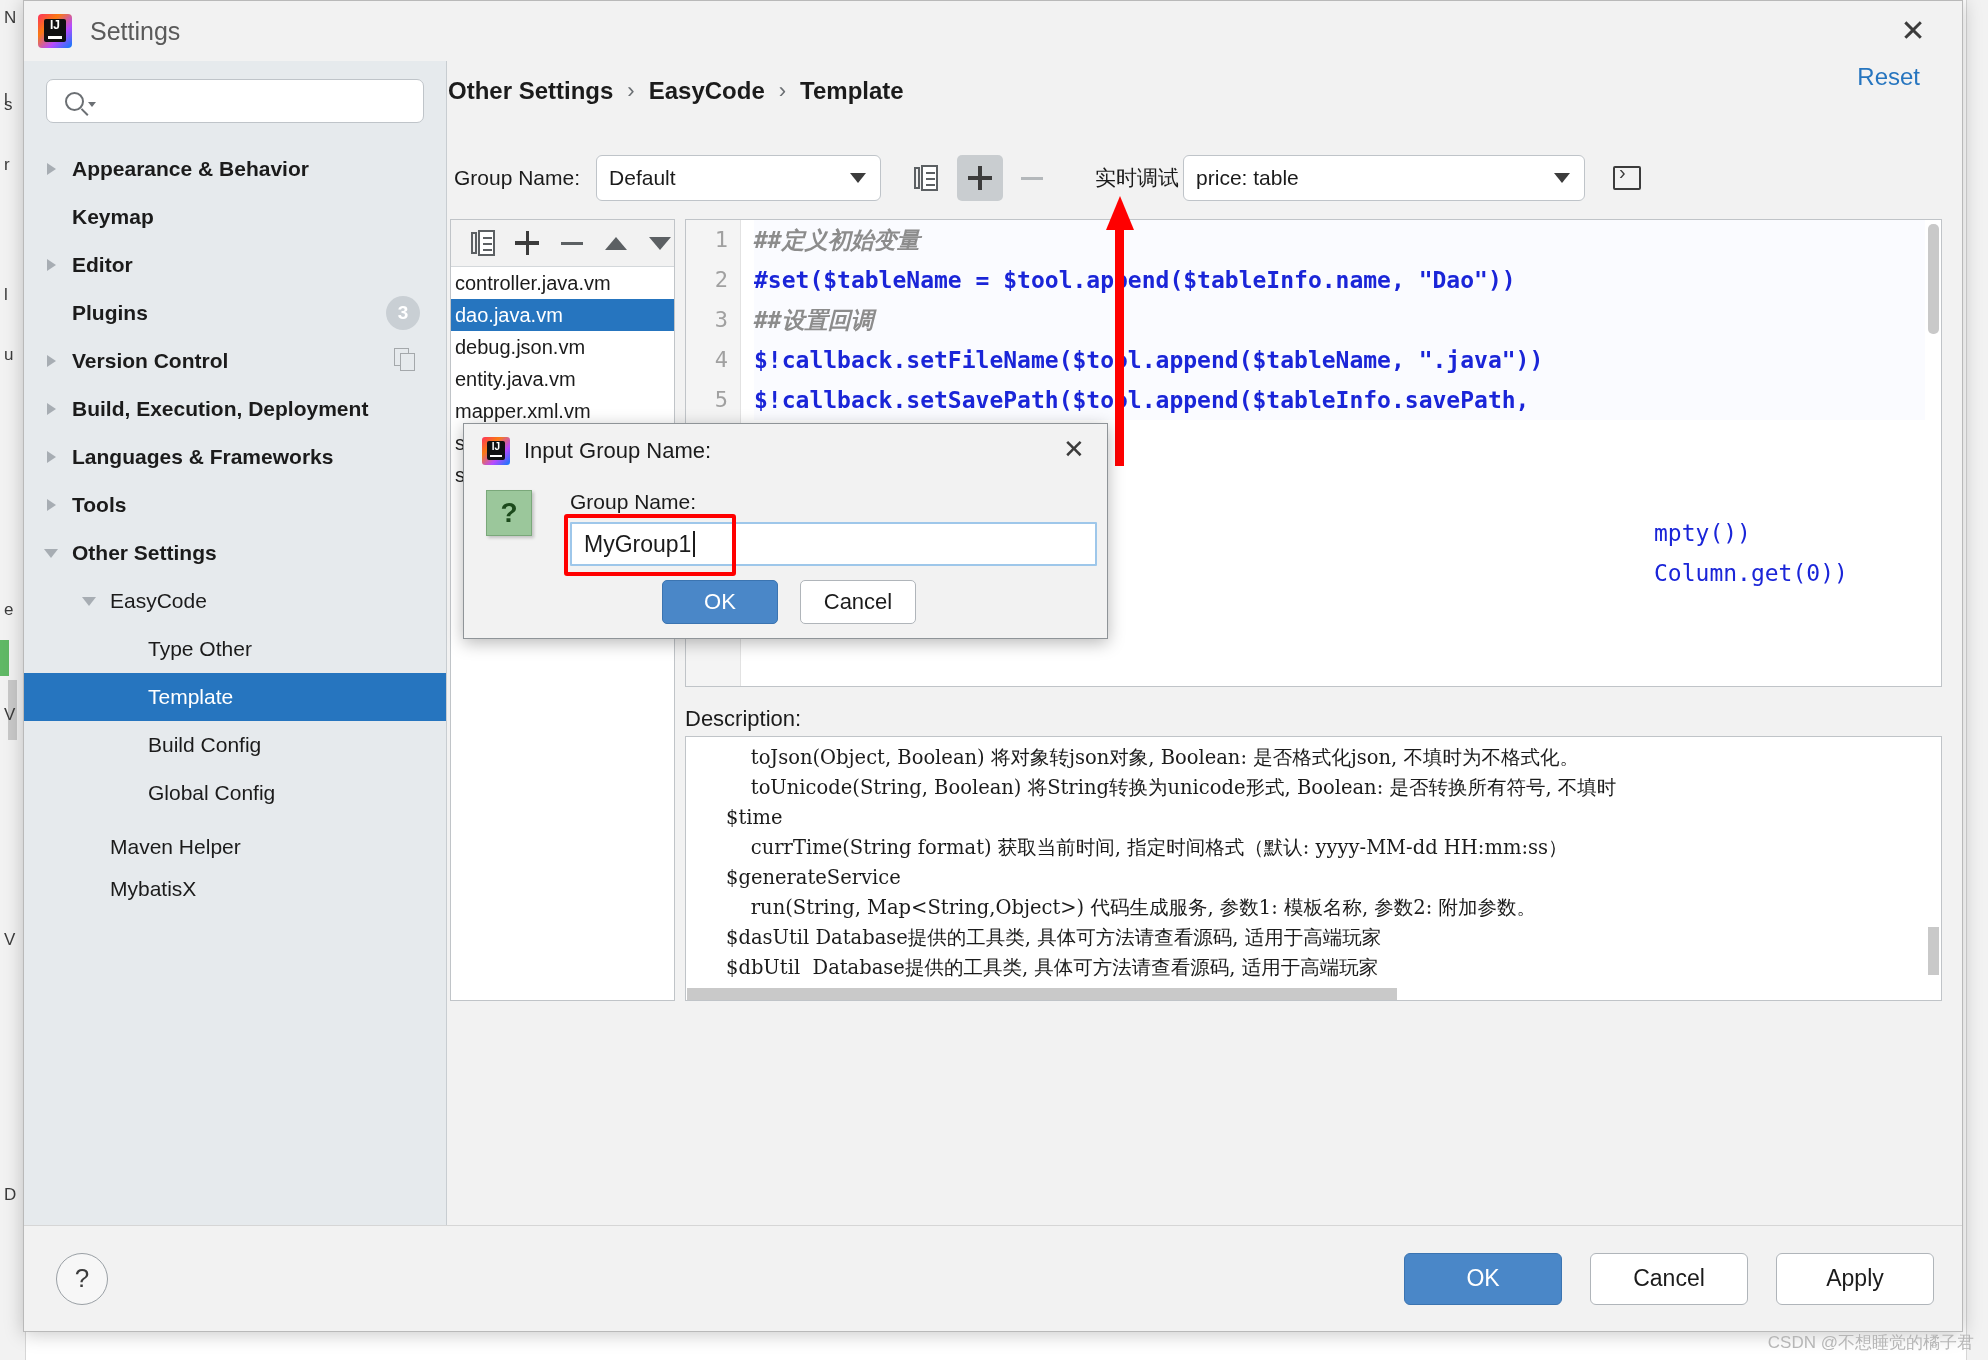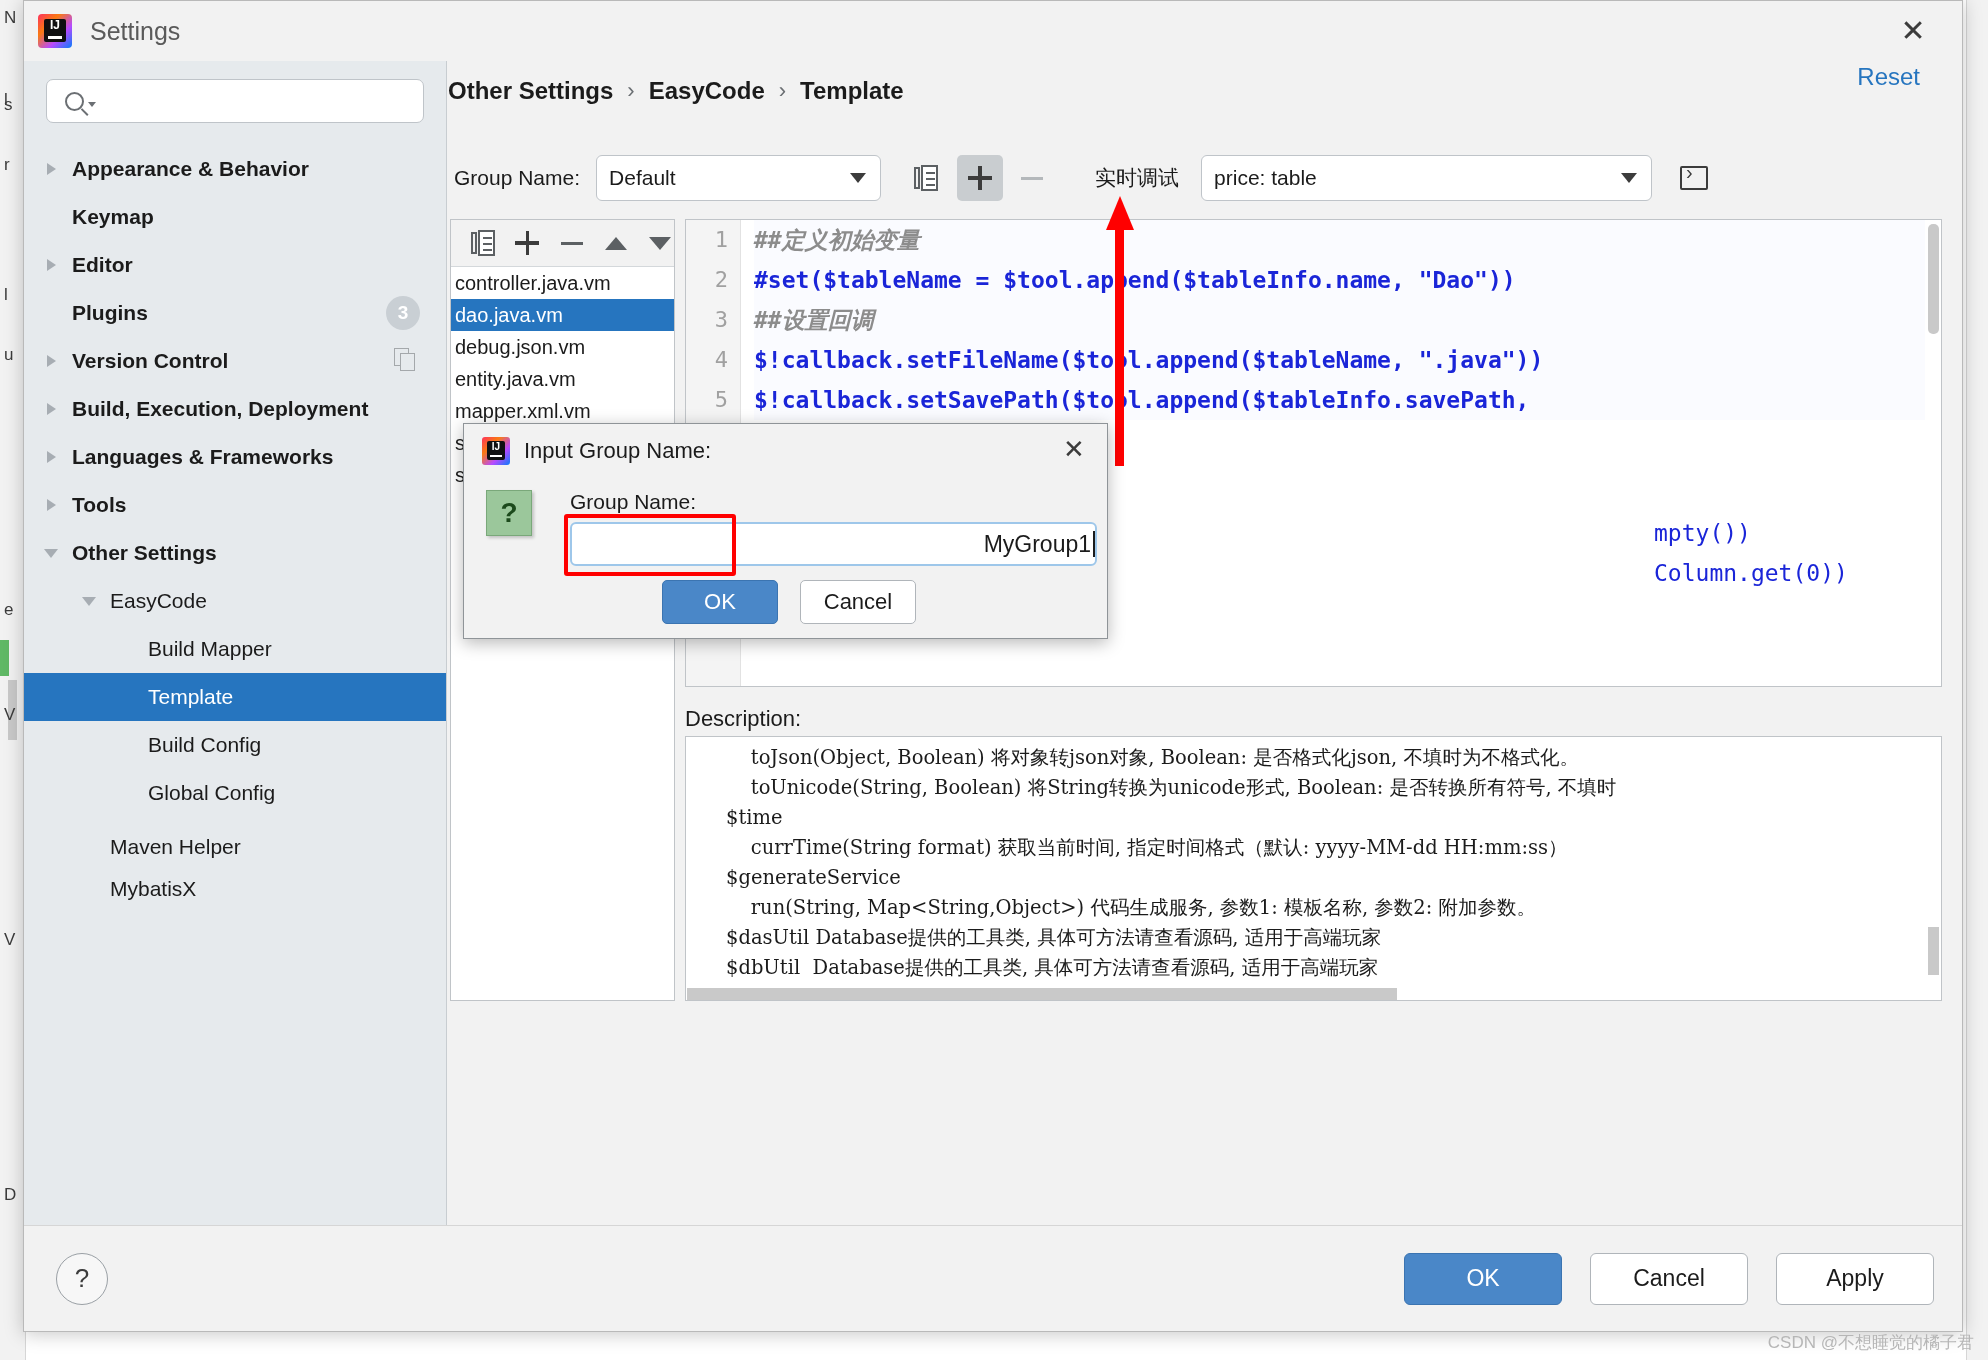--- a/index.html
+++ b/index.html
@@ -295,24 +295,23 @@
   .q-icon {
     position:absolute; left:22px; top:12px; width:46px; height:46px; background:#9bc79b;
     border:1px solid #7aa87a; color:#1c4a1c; font-size:28px; font-weight:bold;
     display:flex; align-items:center; justify-content:center;
     box-shadow:2px 2px 3px rgba(0,0,0,.2);
   }
   .field-label { margin-left:84px; font-size:21px; color:#1b1b1b; }
   .field-row { margin-left:84px; margin-top:8px; position:relative; width:527px; }
   .txtfield {
     width:100%; height:44px; background:#ffffff;
-    border:2px solid #9ec7ea; border-radius:6px; display:flex; align-items:center;
+    border:2px solid #9ec7ea; border-radius:1px; display:flex; align-items:center;
     padding-left:12px; font-size:23px; color:#1b1b1b;
     font-family:"Liberation Sans", sans-serif;
-    justify-content:flex-end;
   }
   .caret-bar { display:inline-block; width:2px; height:26px; background:#1b1b1b; margin-left:2px; vertical-align:-5px; }
   .red-outline {
     position:absolute; left:-6px; top:-8px; width:172px; height:62px;
     border:4px solid #ff0000; border-radius:3px; pointer-events:none;
   }
   .dlg-btn {
     width:116px; height:44px; border-radius:5px; font-size:22px;
     display:flex; align-items:center; justify-content:center; cursor:pointer;
     border:1px solid #b0b5ba; background:#ffffff; color:#1b1b1b;
@@ -427,21 +426,21 @@
         <div class="tree-item">
           <div class="tw-slot" style="margin-left: 52px;">
             <div class="tw open"></div>
           </div>
           <span style="margin-left: 8px;">EasyCode</span>
         </div>
         <div class="tree-item">
           <div class="tw-slot" style="margin-left: 90px;">
             <div class="tw none"></div>
           </div>
-          <span style="margin-left: 8px;">Build Mapper</span>
+          <span style="margin-left: 8px;">Type Other</span>
         </div>
         <div class="tree-item selected">
           <div class="tw-slot" style="margin-left: 90px;">
             <div class="tw none"></div>
           </div>
           <span style="margin-left: 8px;">Template</span>
         </div>
         <div class="tree-item">
           <div class="tw-slot" style="margin-left: 90px;">
             <div class="tw none"></div>
@@ -493,21 +492,21 @@
           </span>
       </div>
       <div class="tb-btn active" style="margin-left:8px;">
         <span class="plus-h"></span>
         <span class="plus-v"></span>
       </div>
       <div class="tb-btn" style="margin-left:6px;">
         <span class="minus-h"></span>
       </div>
       <div class="tb-label" style="margin-left:40px;">实时调试</div>
-      <div class="combo" style="width:451px; margin-left:22px;">
+      <div class="combo" style="width:402px; margin-left:4px;">
         <span class="val">price: table</span>
         <span class="caret"></span>
       </div>
       <div class="run-btn" style="margin-left:22px;">
         <span class="box"></span>
       </div>
     </div>
 
     <div class="filelist">
       <div class="fl-toolbar">

